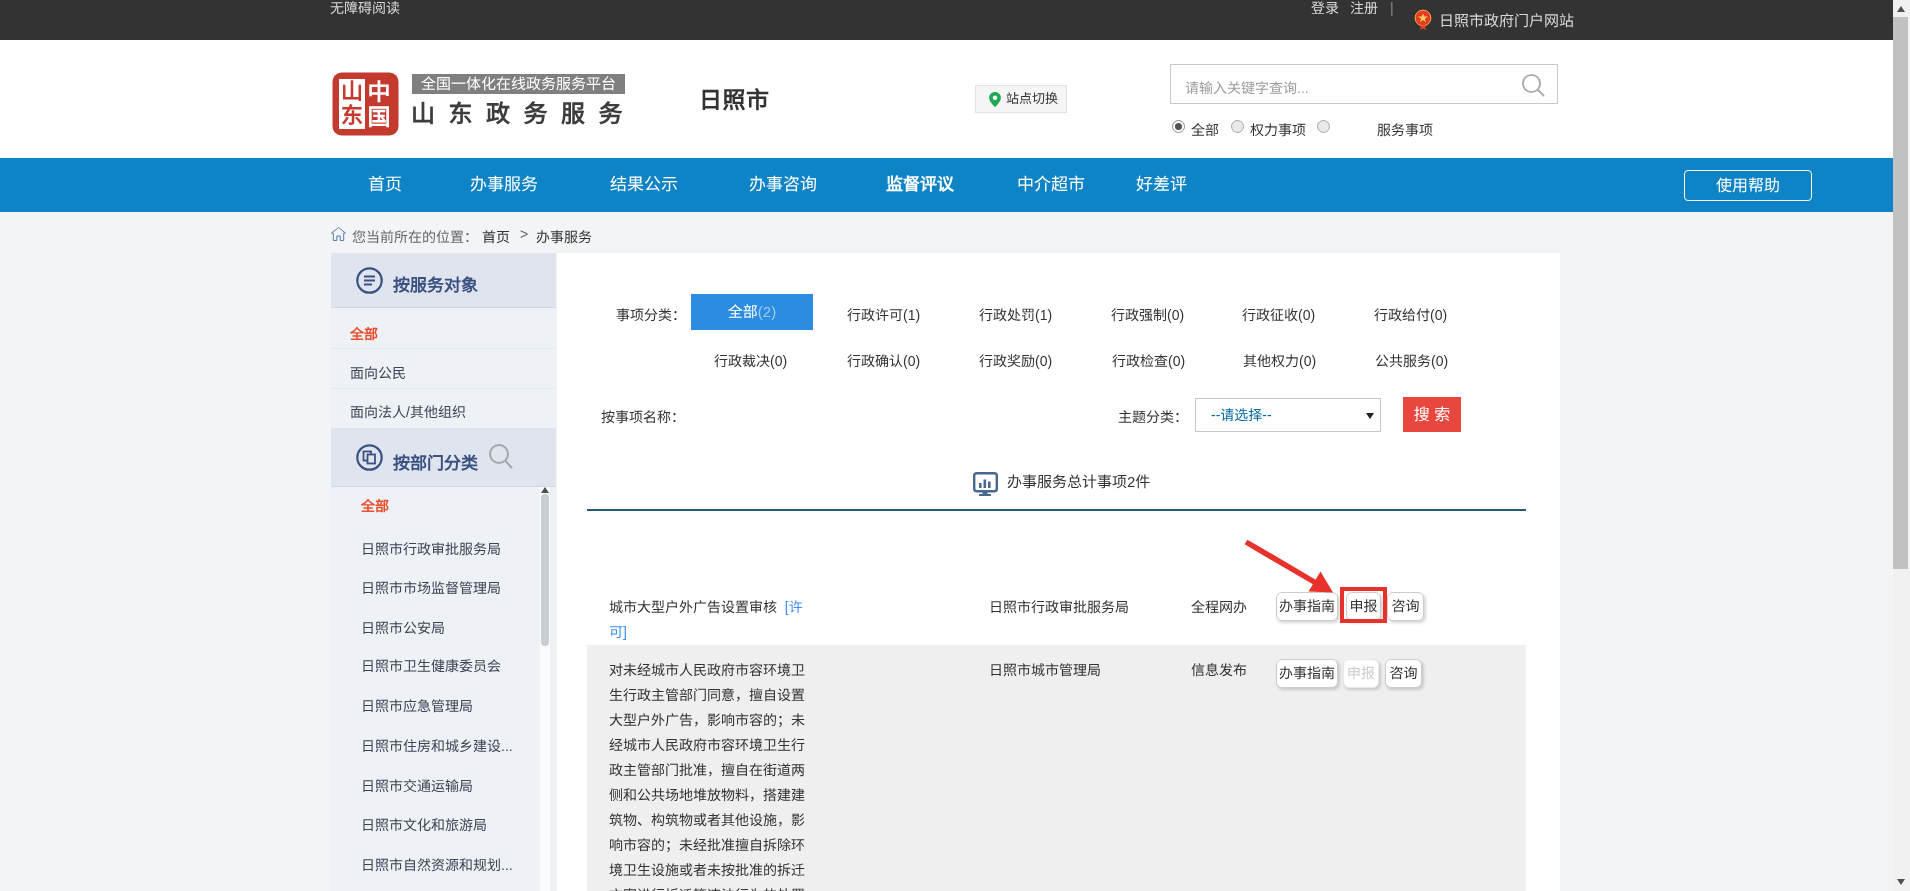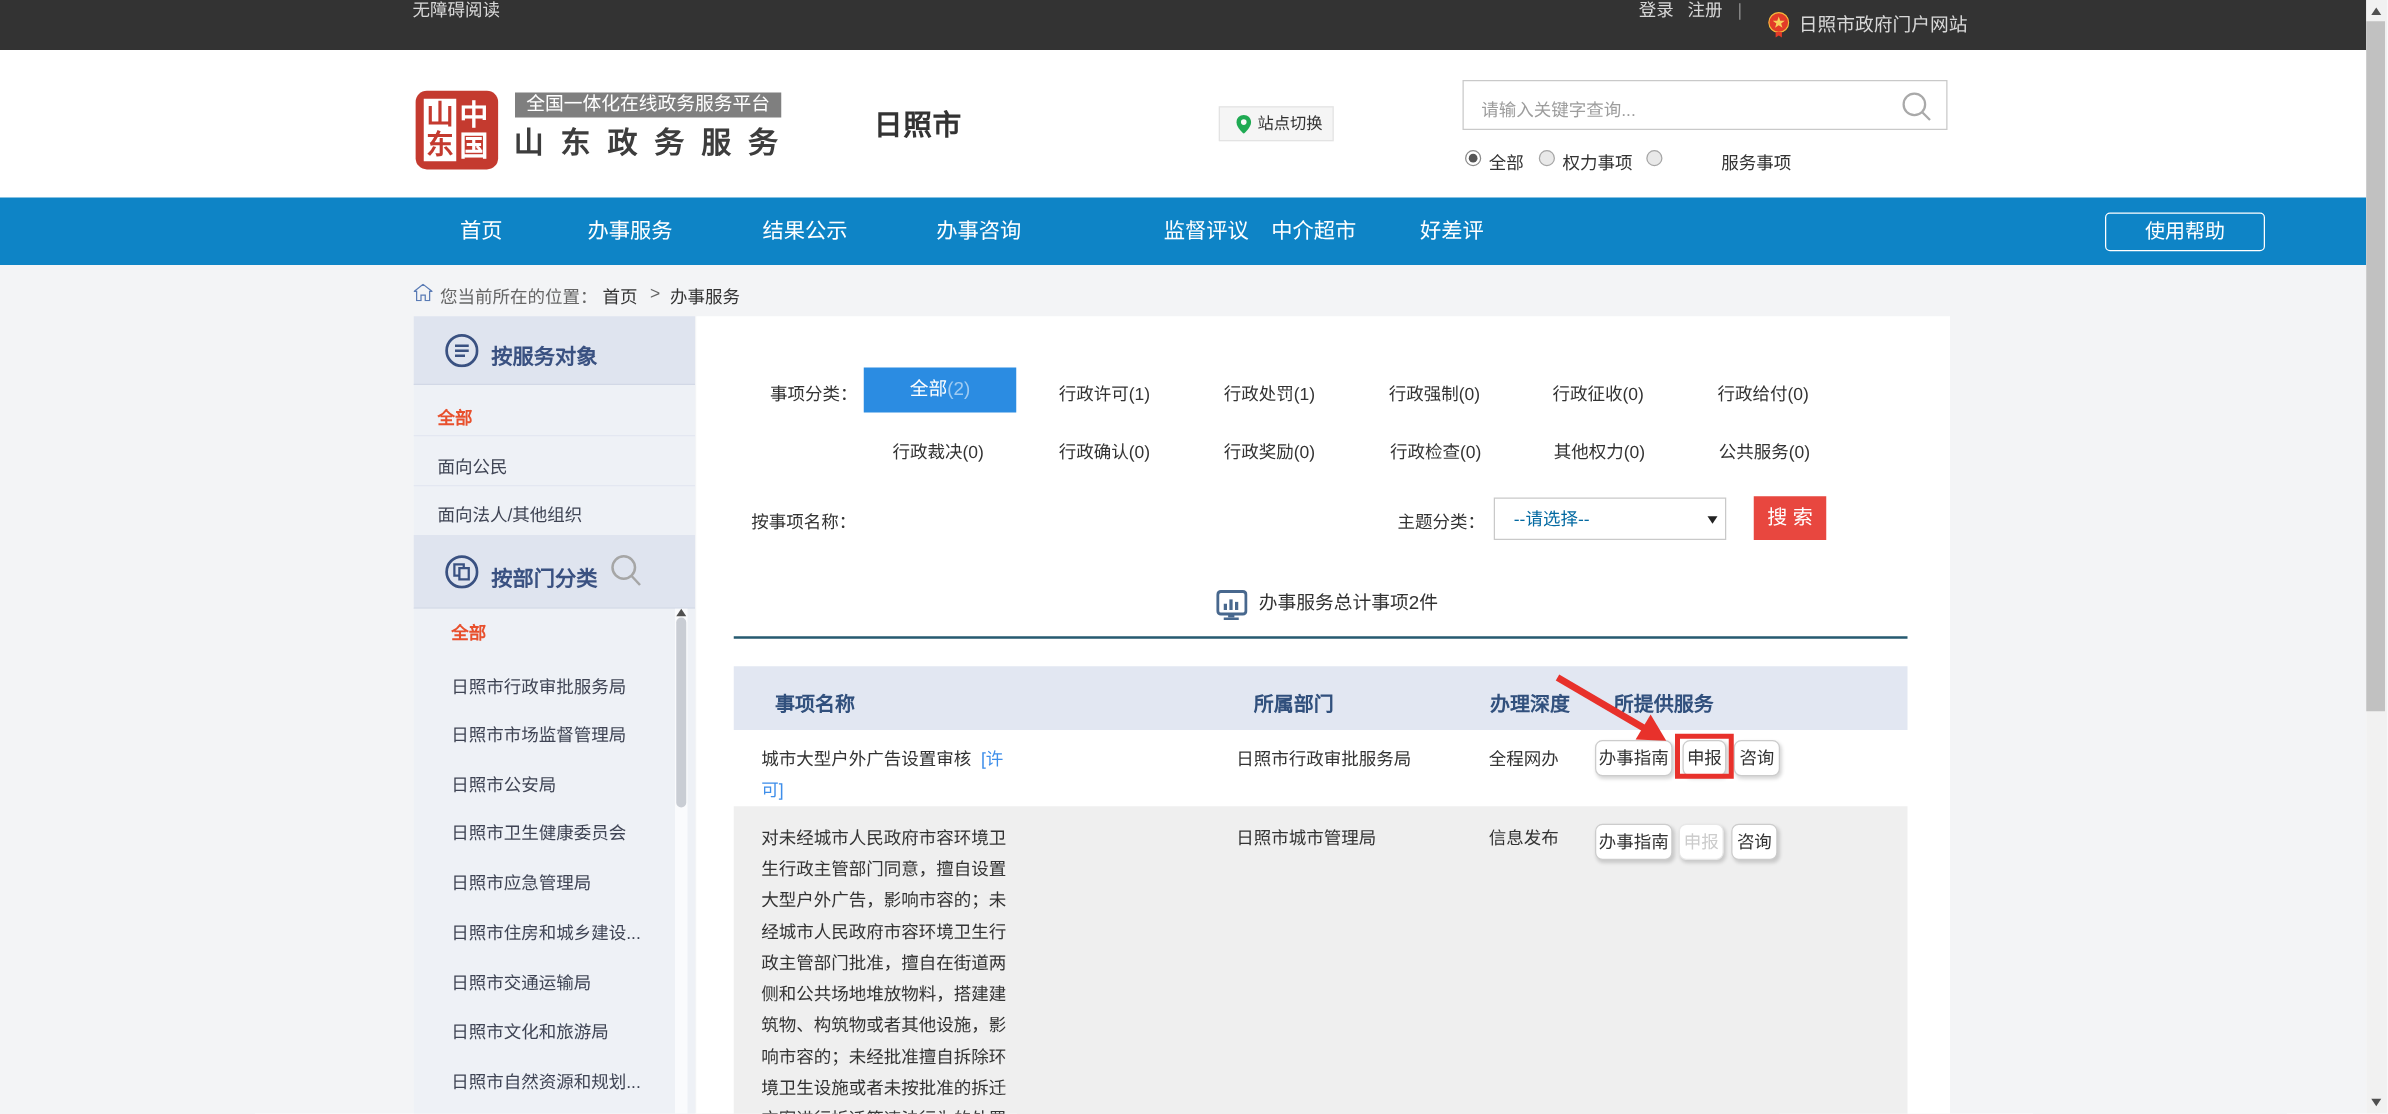--- a/index.html
+++ b/index.html
@@ -119,21 +119,21 @@
     <span class="rlabel" style="left:1250px;text-align:center;">权力事项</span>
   <span class="radio" style="left:1317px;"></span>
     <span class="rlabel" style="left:1337px;margin-left:40px;">服务事项</span>
 </div>
 
 <div id="nav">
   <span class="item" style="left:368px;">首页</span>
   <span class="item" style="left:470px;">办事服务</span>
   <span class="item" style="left:610px;">结果公示</span>
   <span class="item" style="left:749px;">办事咨询</span>
-  <span class="item" style="left:931px;">监督评议</span>
+  <span class="item" style="left:886px;font-weight:bold;">监督评议</span>
   <span class="item" style="left:1017px;">中介超市</span>
   <span class="item" style="left:1136px;">好差评</span>
   <div id="helpbtn">使用帮助</div>
 </div>
 
 <div id="pagebg">
   <div id="crumb">
     <svg class="abs" style="left:0;top:1px;" width="15" height="14" viewBox="0 0 15 14">
       <path d="M7.5 0.5 L14.5 6 L12.7 6 L12.7 13.5 L9.2 13.5 L9.2 9 L5.8 9 L5.8 13.5 L2.3 13.5 L2.3 6 L0.5 6 Z" fill="none" stroke="#5a7bb5" stroke-width="1"></path>
     </svg>
@@ -213,26 +213,20 @@
       <rect x="6" y="11" width="2.6" height="5" fill="#48688e"></rect>
       <rect x="10.5" y="7.5" width="2.6" height="8.5" fill="#48688e"></rect>
       <rect x="15" y="9.5" width="2.6" height="6.5" fill="#48688e"></rect>
       <rect x="9.5" y="19.2" width="5" height="2.8" fill="#48688e"></rect>
       <rect x="6" y="22" width="12" height="2" fill="#48688e"></rect>
     </svg>
     <span class="lab" style="left:450px;top:217px;font-size:15px;">办事服务总计事项2件</span>
 
     <div id="divider"></div>
 
-    <div id="thead">
-      <span style="left:33px;">事项名称</span>
-      <span style="left:416px;">所属部门</span>
-      <span style="left:605px;">办理深度</span>
-      <span style="left:704px;">所提供服务</span>
-    </div>
     <div id="row1">
       <div class="cell" style="left:22px;top:11px;width:230px;">城市大型户外广告设置审核&nbsp;&nbsp;<span class="bluelink">[许</span><br><span class="bluelink">可]</span></div>
       <div class="cell" style="left:402px;top:11px;">日照市行政审批服务局</div>
       <div class="cell" style="left:604px;top:11px;">全程网办</div>
       <div class="btn" style="left:689px;top:8px;width:62px;">办事指南</div>
       <div class="btn" style="left:759px;top:8px;width:35px;">申报</div>
       <div class="btn" style="left:800px;top:8px;width:37px;">咨询</div>
     </div>
     <div id="row2">
       <div class="cell" style="left:22px;top:13px;width:200px;">对未经城市人民政府市容环境卫生行政主管部门同意，擅自设置大型户外广告，影响市容的；未经城市人民政府市容环境卫生行政主管部门批准，擅自在街道两侧和公共场地堆放物料，搭建建筑物、构筑物或者其他设施，影响市容的；未经批准擅自拆除环境卫生设施或者未按批准的拆迁方案进行拆迁等违法行为的处置</div>

